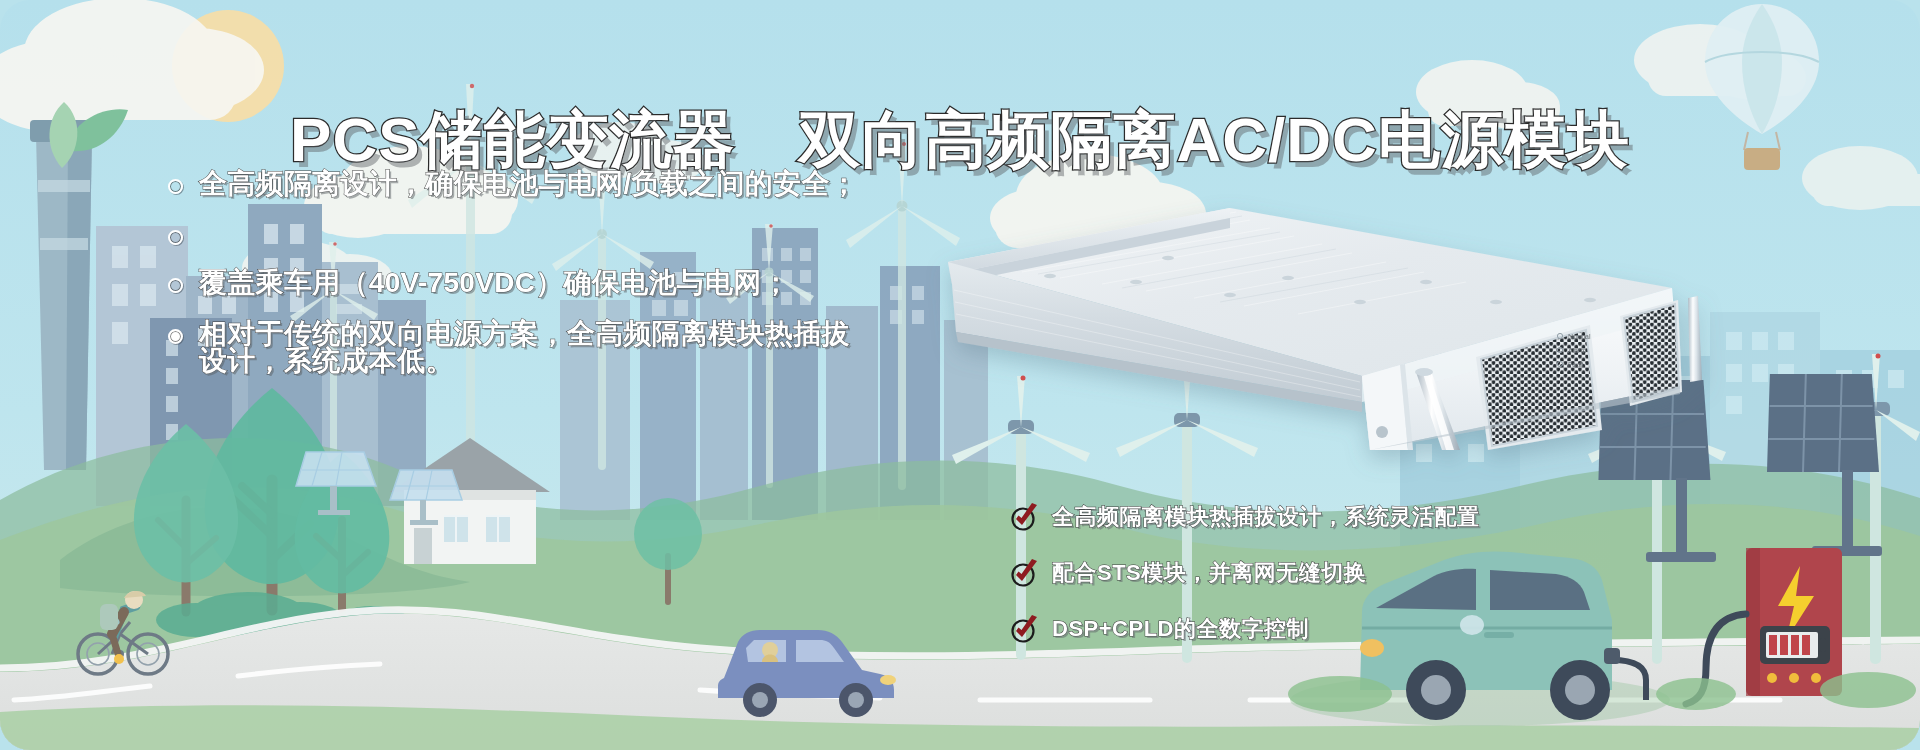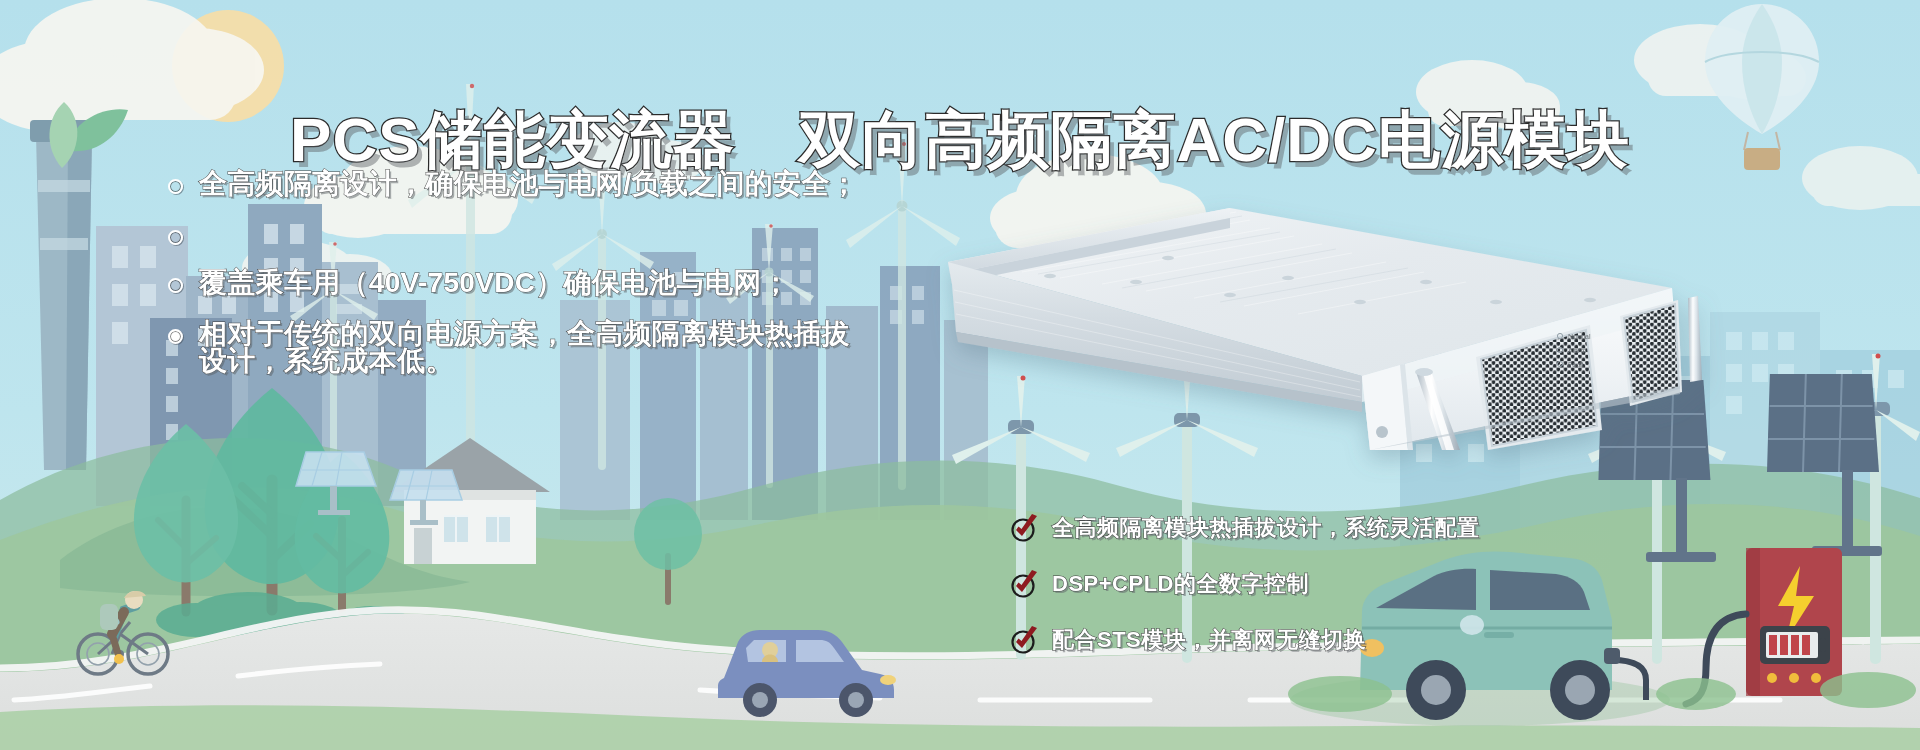--- a/index.html
+++ b/index.html
@@ -2,21 +2,21 @@
 <html><head>
 <meta charset="utf-8">
 <title>PCS Banner</title>
 <style>
   html,body{margin:0;padding:0;}
   body{
     width:1920px;height:750px;overflow:hidden;
     font-family:"Liberation Sans","DejaVu Sans",sans-serif;
     background:#b9e2ec;
   }
-  #stage{position:relative;width:1920px;height:750px;overflow:hidden;}
+  #stage{position:relative;width:1920px;height:750px;overflow:hidden;border-radius:30px;}
   .layer{position:absolute;left:0;top:0;width:1920px;height:750px;}
   svg.layer{display:block;}
 
   
   #title-wrap{
     position:absolute;left:0;top:62px;width:1920px;text-align:center;
     z-index:40;pointer-events:none;
   }
   #main-title{
     display:inline-block;
@@ -45,21 +45,21 @@
   .lb-text{
     font-size:28px;line-height:27px;font-weight:bold;color:#ffffff;
     -webkit-text-stroke:.9px #3a3a3a;
     paint-order:stroke fill;
     text-shadow:2px 2px 0 rgba(90,95,100,.5);
     letter-spacing:.3px;
   }
 
   
   #right-bullets{
-    position:absolute;left:1010px;top:513px;width:760px;z-index:40;
+    position:absolute;left:1010px;top:502px;width:760px;z-index:40;
   }
   .rb-row{display:flex;align-items:center;margin-bottom:26px;}
   .rb-check{
     flex:0 0 auto;width:30px;height:30px;margin-right:12px;position:relative;
   }
   .rb-text{
     font-size:22px;line-height:28px;font-weight:bold;color:#ffffff;
     -webkit-text-stroke:1px #3a3a3a;
     paint-order:stroke fill;
     text-shadow:2px 2px 0 rgba(95,100,105,.5);
@@ -747,28 +747,28 @@
       <span class="rb-text">全高频隔离模块热插拔设计，系统灵活配置</span>
     </div>
 
     <div class="rb-row">
       <span class="rb-check">
         <svg viewBox="0 0 30 30" width="30" height="30">
           <circle cx="13" cy="17" r="10.5" fill="none" stroke="#1c1c1c" stroke-width="2.2"></circle>
           <path d="M6 17 L12 23 L27 3 L22 1 L11.5 16 L8.5 13.5 Z" fill="#8e1b20"></path>
         </svg>
       </span>
-      <span class="rb-text">DSP+CPLD的全数字控制</span>
+      <span class="rb-text">配合STS模块，并离网无缝切换</span>
     </div>
 
     <div class="rb-row">
       <span class="rb-check">
         <svg viewBox="0 0 30 30" width="30" height="30">
           <circle cx="13" cy="17" r="10.5" fill="none" stroke="#1c1c1c" stroke-width="2.2"></circle>
           <path d="M6 17 L12 23 L27 3 L22 1 L11.5 16 L8.5 13.5 Z" fill="#8e1b20"></path>
         </svg>
       </span>
-      <span class="rb-text">配合STS模块，并离网无缝切换</span>
+      <span class="rb-text">DSP+CPLD的全数字控制</span>
     </div>
 
   </div>
 
 </div>
 
 </body></html>

